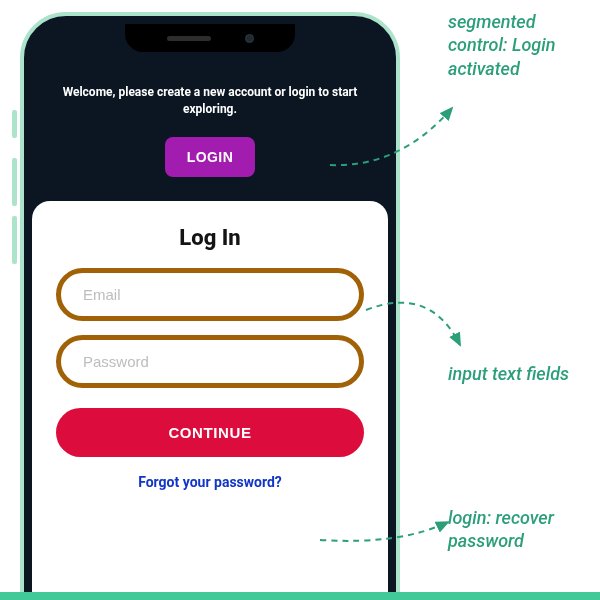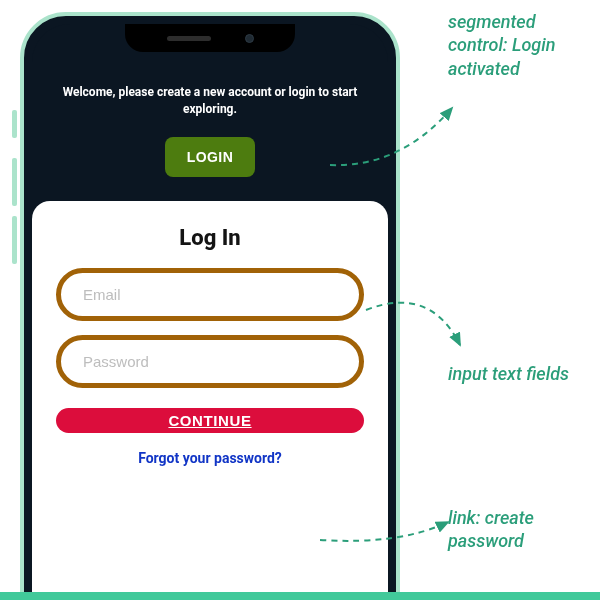--- a/index.html
+++ b/index.html
@@ -43,21 +43,21 @@
   .sb-left-3 { left: 12px; top: 216px; width: 5px; height: 48px; }
 
   
   .screen { position: absolute; inset: 0; }
   .header { padding: 60px 28px 22px; text-align: center; color: #fff; }
   .welcome { font-size: 12px; font-weight: 700; line-height: 1.45; }
 
   .seg { display: inline-flex; margin-top: 18px; border-radius: 8px; overflow: hidden; }
   .seg button { border: none; padding: 12px 22px; font-size: 14px; font-weight: 800; letter-spacing: 0.4px; cursor: pointer; }
   .seg .inactive { background: #17212c; color: #fff; }
-  .seg .active { background: #4d7c0f; color: #fff; }
+  .seg .active { background: #a21caf; color: #fff; }
 
   .card {
     background: #fff;
     border-top-left-radius: 18px;
     border-top-right-radius: 18px;
     margin-top: 2px;
     padding: 24px 24px 60px;
     min-height: 500px;
   }
   .card h2 { text-align: center; font-size: 22px; font-weight: 800; color: #141414; margin-bottom: 18px; }
@@ -74,25 +74,24 @@
   }
   .field::placeholder { color: #bdbdbd; }
   .continue {
     width: 100%;
     border: none;
     background: #dc0d3c;
     color: #fff;
     font-weight: 800;
     letter-spacing: 0.6px;
     font-size: 15px;
-    padding: 4px 0;
+    padding: 16px 0;
     border-radius: 999px;
     margin-top: 6px;
     cursor: pointer;
-    text-decoration: underline;
   }
   .forgot { display: block; text-align: center; margin-top: 17px; color: #1135c6; font-weight: 700; font-size: 14px; text-decoration: none; cursor: pointer; }
 
   
   .annot { position: absolute; color: #2b9e7a; font-style: italic; font-weight: 500; font-size: 18px; line-height: 1.3; }
   .a1 { left: 448px; top: 10px; width: 150px; }
   .a2 { left: 448px; top: 362px; width: 150px; }
   .a3 { left: 448px; top: 506px; width: 150px; }
 
   svg.connector { position: absolute; overflow: visible; pointer-events: none; }
@@ -125,21 +124,21 @@
         <input class="field" type="password" placeholder="Password" style="">
         <button class="continue">CONTINUE</button>
         <a class="forgot">Forgot your password?</a>
       </div>
     </div>
   </div>
 </div>
 
 <div class="annot a1">segmented control: Login activated</div>
 <div class="annot a2">input text fields</div>
-<div class="annot a3">link: create password</div>
+<div class="annot a3">login: recover password</div>
 
 <svg class="connector" style="left:0;top:0" width="600" height="600">
   <defs>
     <marker id="arr" markerWidth="8" markerHeight="8" refX="6" refY="3" orient="auto">
       <path d="M0,0 L7,3 L0,6 Z" fill="#2b9e7a"></path>
     </marker>
   </defs>
 
   <path d="M 330 165 Q 400 168 452 108" stroke="#2b9e7a" stroke-width="2" fill="none" stroke-dasharray="6 5" marker-end="url(#arr)"></path>
 

